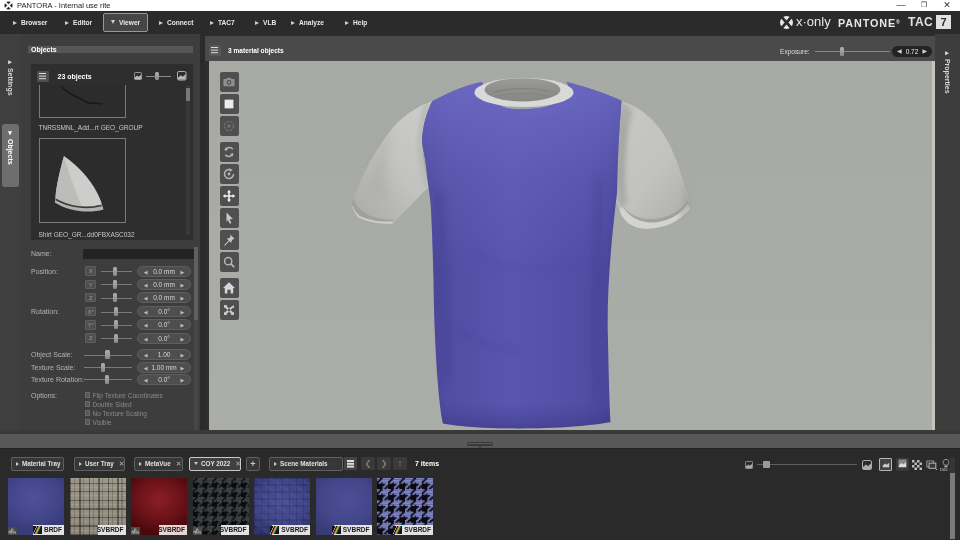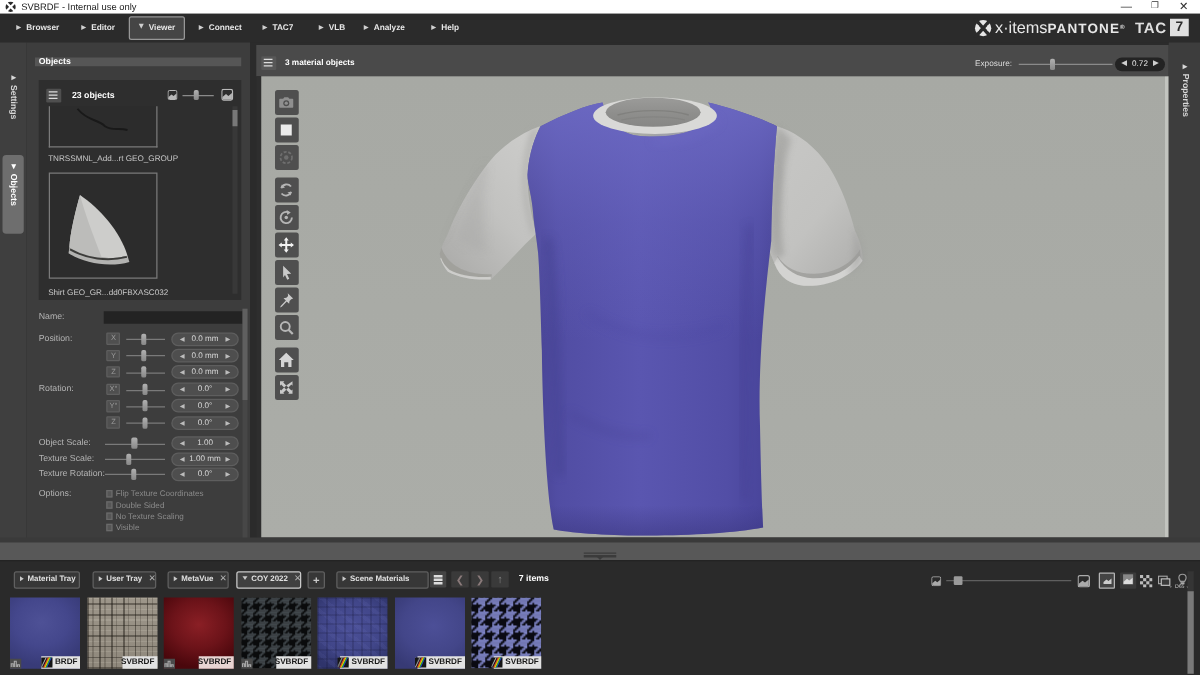--- a/index.html
+++ b/index.html
@@ -78,21 +78,21 @@
     radial-gradient(ellipse 72% 62% at 50% 42%, #4b5098 0%, #414689 58%, #2f346b 100%); }
 </style>
 </head>
 <body>
 
 <div class="abs" id="titlebar">
   <svg width="9" height="9" viewBox="0 0 20 20">
       <circle cx="10" cy="10" r="9" fill="#2a2a2a"></circle>
       <path d="M1 1 L19 19 M19 1 L1 19" stroke="#fff" stroke-width="4"></path>
     </svg>
-  <div class="ttext">SVBRDF - Internal use only</div>
+  <div class="ttext">PANTORA - Internal use rite</div>
   <div class="winbtn" style="left:895px;width:12px;">—</div>
   <div class="winbtn" style="left:918px;width:12px;font-size:7px;">❐</div>
   <div class="winbtn" style="left:941px;width:12px;">✕</div>
 </div>
 
 <div class="abs" id="menubar">
   <div id="vwrtab"></div>
   <div class="mitem" style="left:13px;"><span class="tri"></span>Browser</div>
   <div class="mitem" style="left:65px;"><span class="tri"></span>Editor</div>
   <div class="mitem" style="left:111px;"><span class="trid"></span>Viewer</div>
@@ -100,21 +100,21 @@
   <div class="mitem" style="left:210px;"><span class="tri"></span>TAC7</div>
   <div class="mitem" style="left:255px;"><span class="tri"></span>VLB</div>
   <div class="mitem" style="left:291px;"><span class="tri"></span>Analyze</div>
   <div class="mitem" style="left:345px;"><span class="tri"></span>Help</div>
   <div id="logos">
     <svg style="position:absolute;left:779px;top:4px;" width="15" height="15" viewBox="0 0 30 30">
       <circle cx="15" cy="15" r="13" fill="#e6e6e6"></circle>
       <path d="M-1 -3 L15 15 L-1 33 M31 -3 L15 15 L31 33" stroke="#2b2b2b" stroke-width="5.5" fill="none"></path>
       <path d="M2 15 L8 10 L8 20 Z M28 15 L22 10 L22 20 Z" fill="#e6e6e6"></path>
     </svg>
-    <div style="position:absolute;left:796px;top:3px;font-size:13px;color:#e8e8e8;letter-spacing:0px;">x·items</div>
+    <div style="position:absolute;left:796px;top:3px;font-size:13px;color:#e8e8e8;letter-spacing:0px;">x·only</div>
     <div style="position:absolute;left:838px;top:6px;font-size:10.8px;font-weight:bold;color:#e8e8e8;letter-spacing:0.9px;">PANTONE<span style="font-size:5px;vertical-align:3px;">®</span></div>
     <div style="position:absolute;left:908px;top:4px;font-size:12px;font-weight:bold;color:#e0e0e0;letter-spacing:0.5px;">TAC</div>
     <div style="position:absolute;left:936px;top:4px;width:15px;height:14px;background:#e0e0e0;color:#2b2b2b;font-size:11px;font-weight:bold;text-align:center;line-height:14px;">7</div>
   </div>
 </div>
 
 <div class="abs" id="lstrip">
   <div class="vtab" style="left:6px; top:24px;">▸ Settings</div>
   <div style="position:absolute; left:2px; top:90px; width:17px; height:63px; background:#6e6e6e; border-radius:3px;"></div>
   <div class="vtab" style="left:6px; top:95px; color:#fff;">▾ Objects</div>

